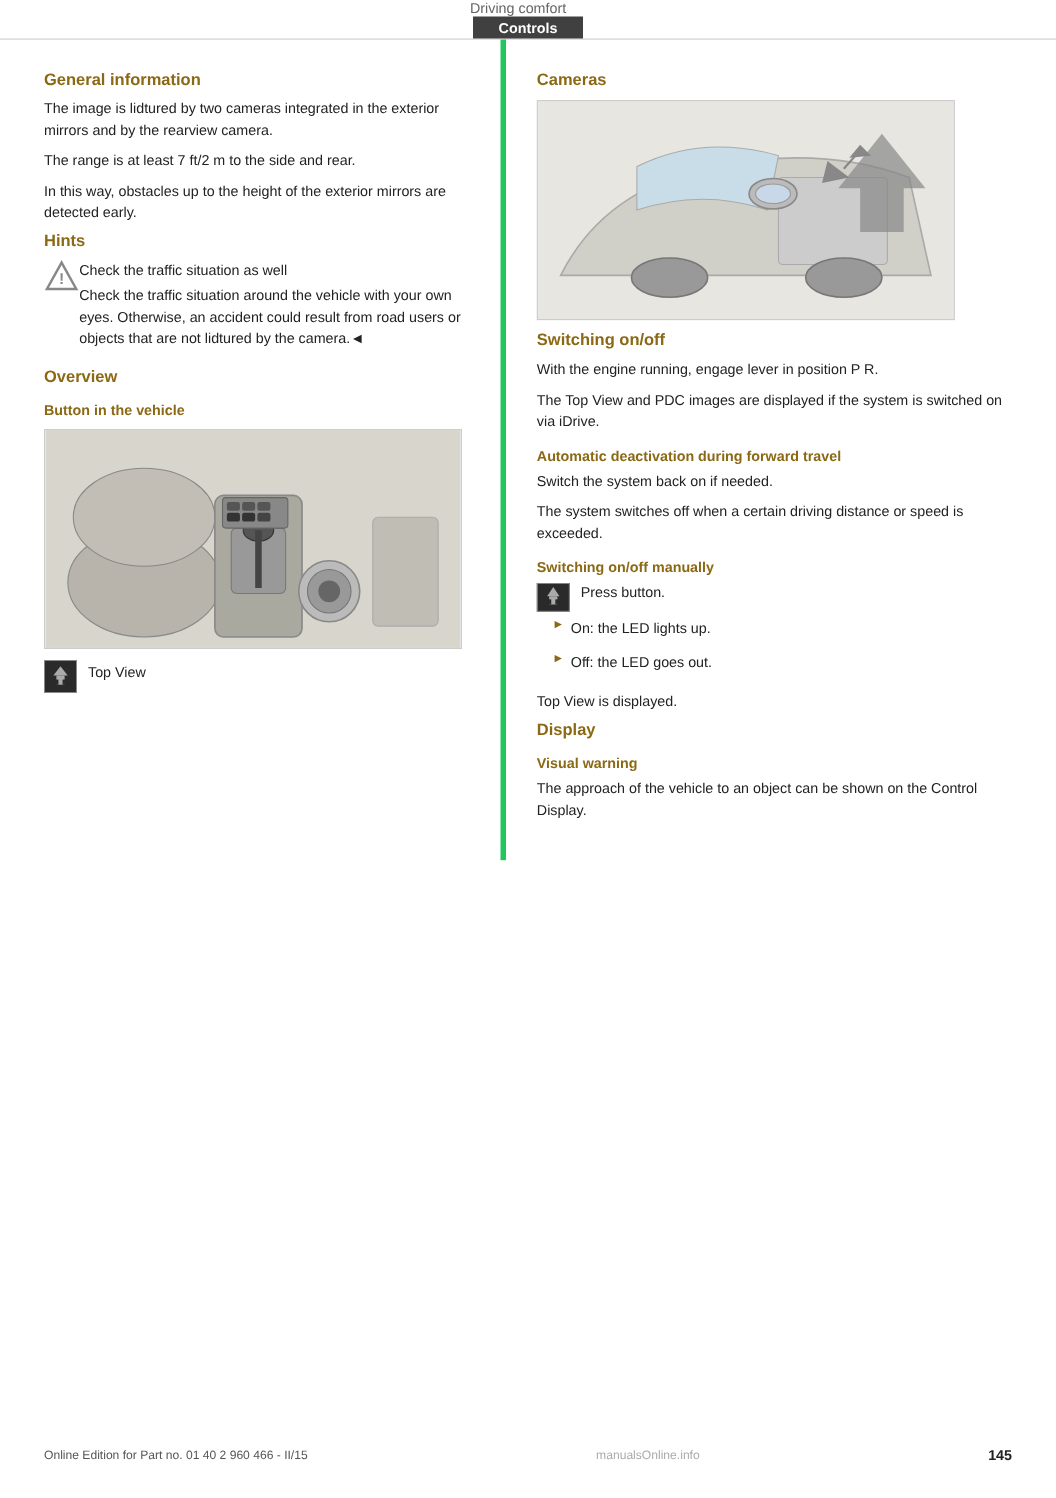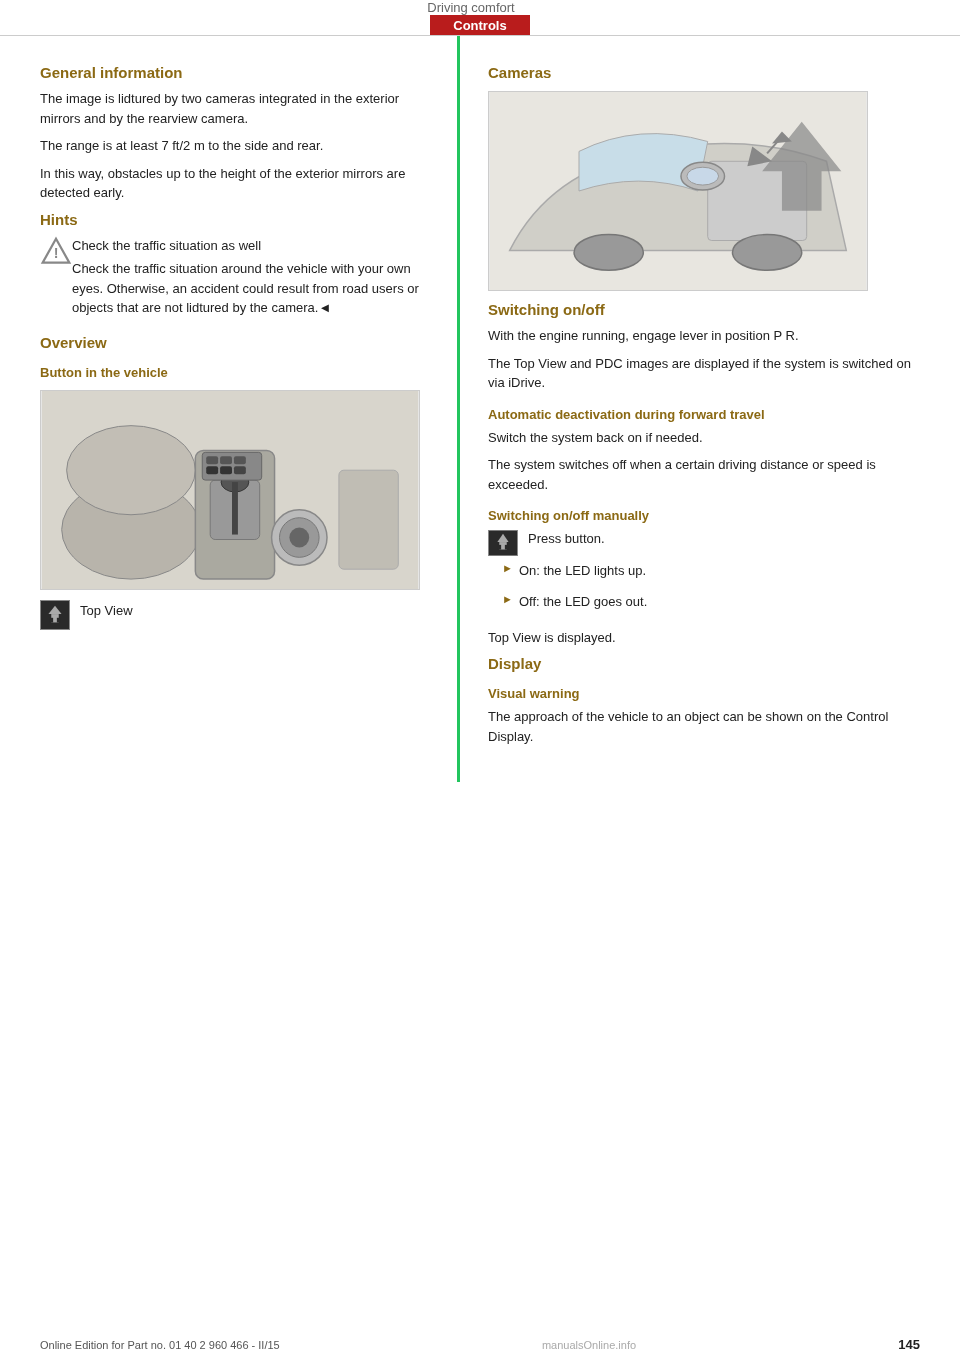--- a/index.html
+++ b/index.html
@@ -22,42 +22,42 @@
       height: 36px;
       padding: 0;
       flex-direction: column;
     }
     .header-driving-comfort {
       color: #666;
       font-size: 13px;
       padding: 0 18px 0 0;
     }
     .header-controls {
-      background: #b91c1c;
+      background: #404040;
       color: #fff;
       font-size: 13px;
       font-weight: bold;
       padding: 0 18px;
       height: 100%;
       display: flex;
       align-items: center;
       min-width: 100px;
       justify-content: center;
     }
 
     
     .main-content {
       display: flex;
       padding: 0;
     }
 
     .left-col {
       width: 460px;
       padding: 28px 30px 28px 40px;
-      border-right: 3px solid #22c55e;
+      border-right: 5px solid #22c55e;
     }
 
     .right-col {
       width: 500px;
       padding: 28px 30px 28px 28px;
     }
 
     
     .section-heading {
       color: #8B6914;
@@ -186,21 +186,21 @@
       color: #8B6914;
       margin-right: 6px;
       font-size: 11px;
       margin-top: 1px;
       flex-shrink: 0;
     }
 
     
     .footer {
       position: absolute;
-      bottom: 10px;
+      bottom: 32px;
       left: 0;
       right: 0;
       display: flex;
       justify-content: space-between;
       align-items: center;
       padding: 0 40px;
       font-size: 11px;
       color: #555;
     }
 

